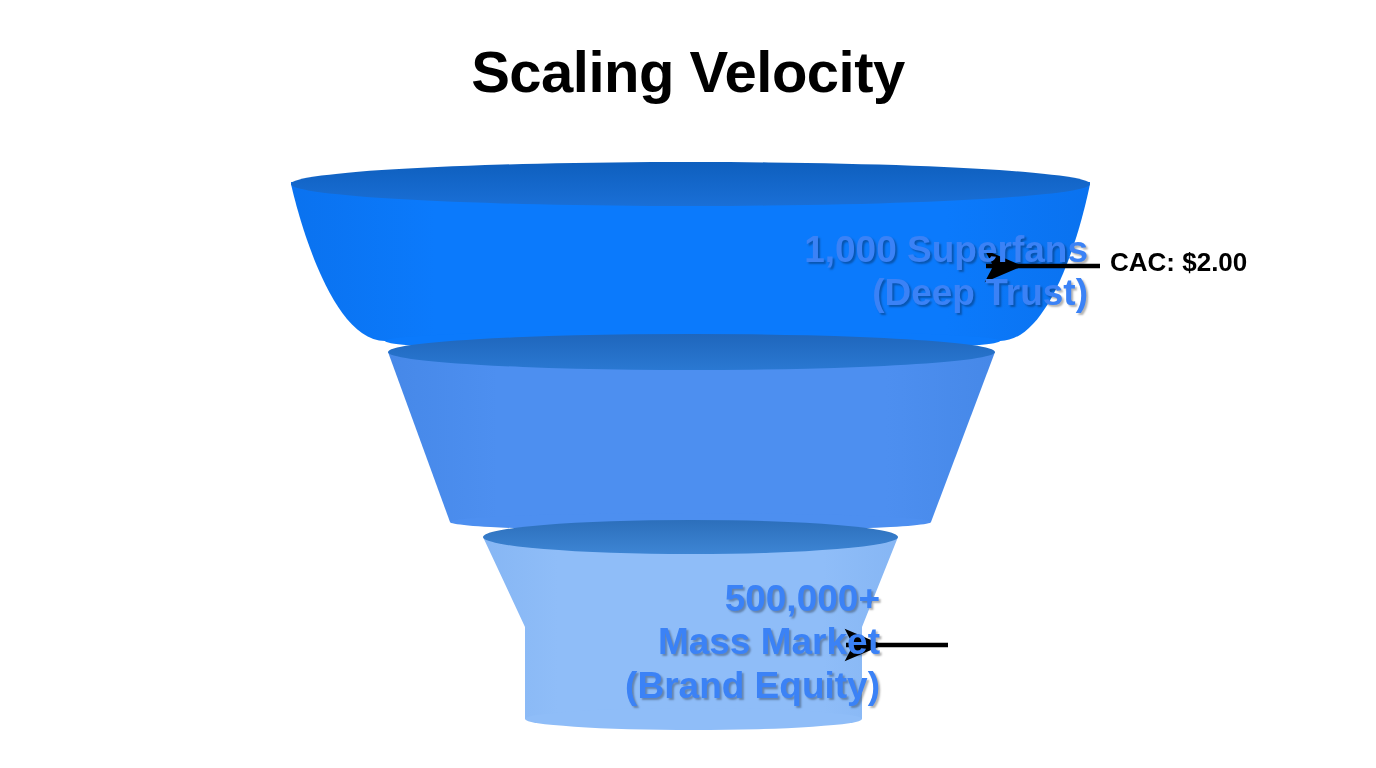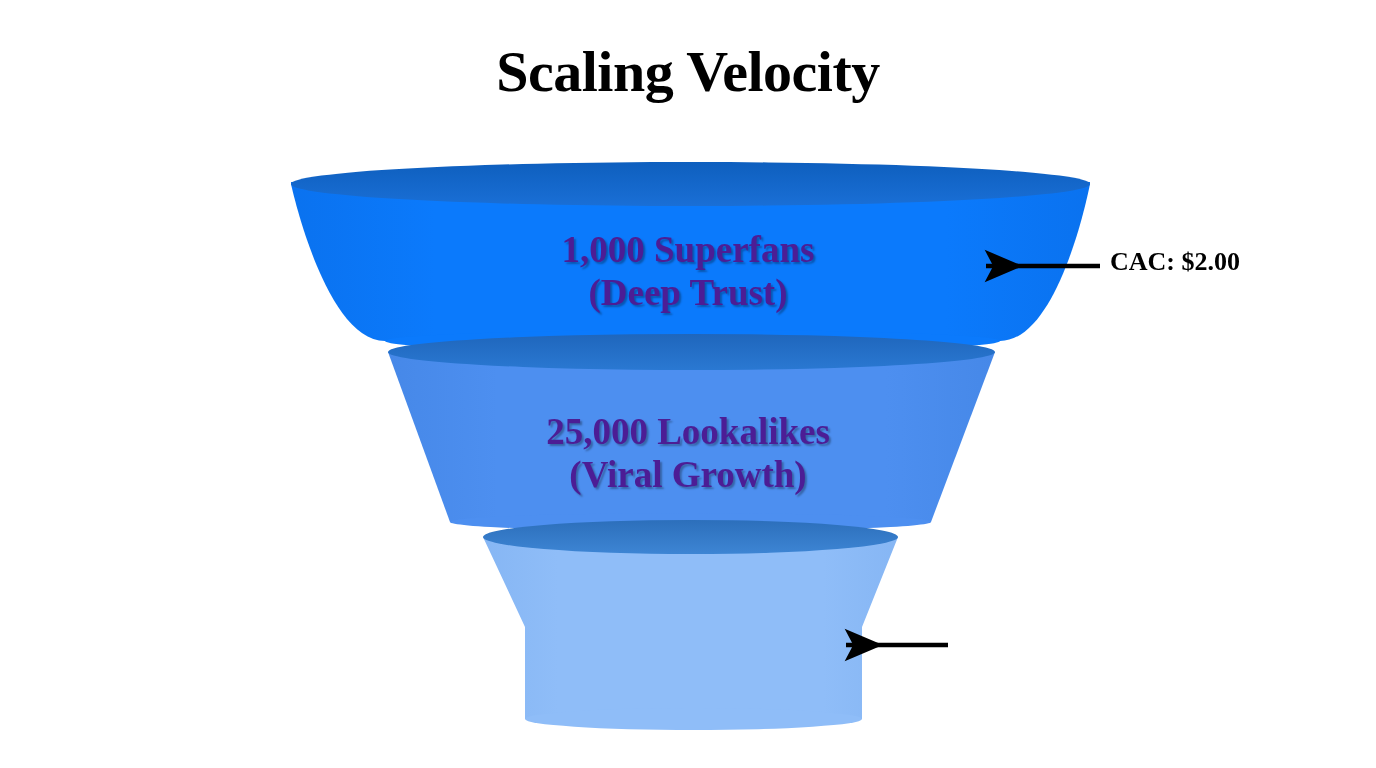--- a/index.html
+++ b/index.html
@@ -11,21 +11,20 @@
     width: 1376px;
     height: 768px;
     overflow: hidden;
     font-family: "Liberation Sans", sans-serif;
   }
   #stage {
     position: relative;
     width: 1376px;
     height: 648px;
     background: #ffffff;
-    font-family: Liberation Serif, serif;
   }
   #funnel-svg {
     position: absolute;
     left: 0;
     top: 0;
     width: 1376px;
     height: 768px;
   }
   .chart-title {
     position: absolute;
@@ -34,23 +33,23 @@
     width: 1376px;
     text-align: center;
     font-size: 58px;
     font-weight: bold;
     color: #000000;
     letter-spacing: -0.5px;
     line-height: 1.05;
   }
   .seg-label {
     position: absolute;
-    text-align: center;
+    text-align: right;
     font-weight: bold;
-    color: #4c1d95;
+    color: #3b82f6;
     line-height: 1.17;
     white-space: pre;
     text-shadow: 2px 2px 2px rgba(0,0,0,0.30);
     pointer-events: none;
   }
   #seg-label-0 {
     left: 288px;
     top: 228px;
     width: 800px;
     font-size: 37px;
@@ -147,20 +146,21 @@
 
     <line x1="1100" y1="266" x2="986" y2="266" stroke="#000000" stroke-width="4.5" marker-end="url(#arrowhead)"></line>
     <line x1="948" y1="645" x2="846" y2="645" stroke="#000000" stroke-width="4.5" marker-end="url(#arrowhead)"></line>
   </svg>
 
   <div class="chart-title">Scaling Velocity</div>
 
   <div class="seg-label" id="seg-label-0">1,000 Superfans
 (Deep Trust)</div>
 
-  <div class="seg-label" id="seg-label-1">25,000 Lookalikes
-(Viral Growth)</div>
 
+  <div class="seg-label" id="seg-label-2">500,000+
+Mass Market
+(Brand Equity)</div>
 
   <div class="cac-label" id="cac-label-0">CAC: $2.00</div>
 
 
 </div>
 
 </body></html>

